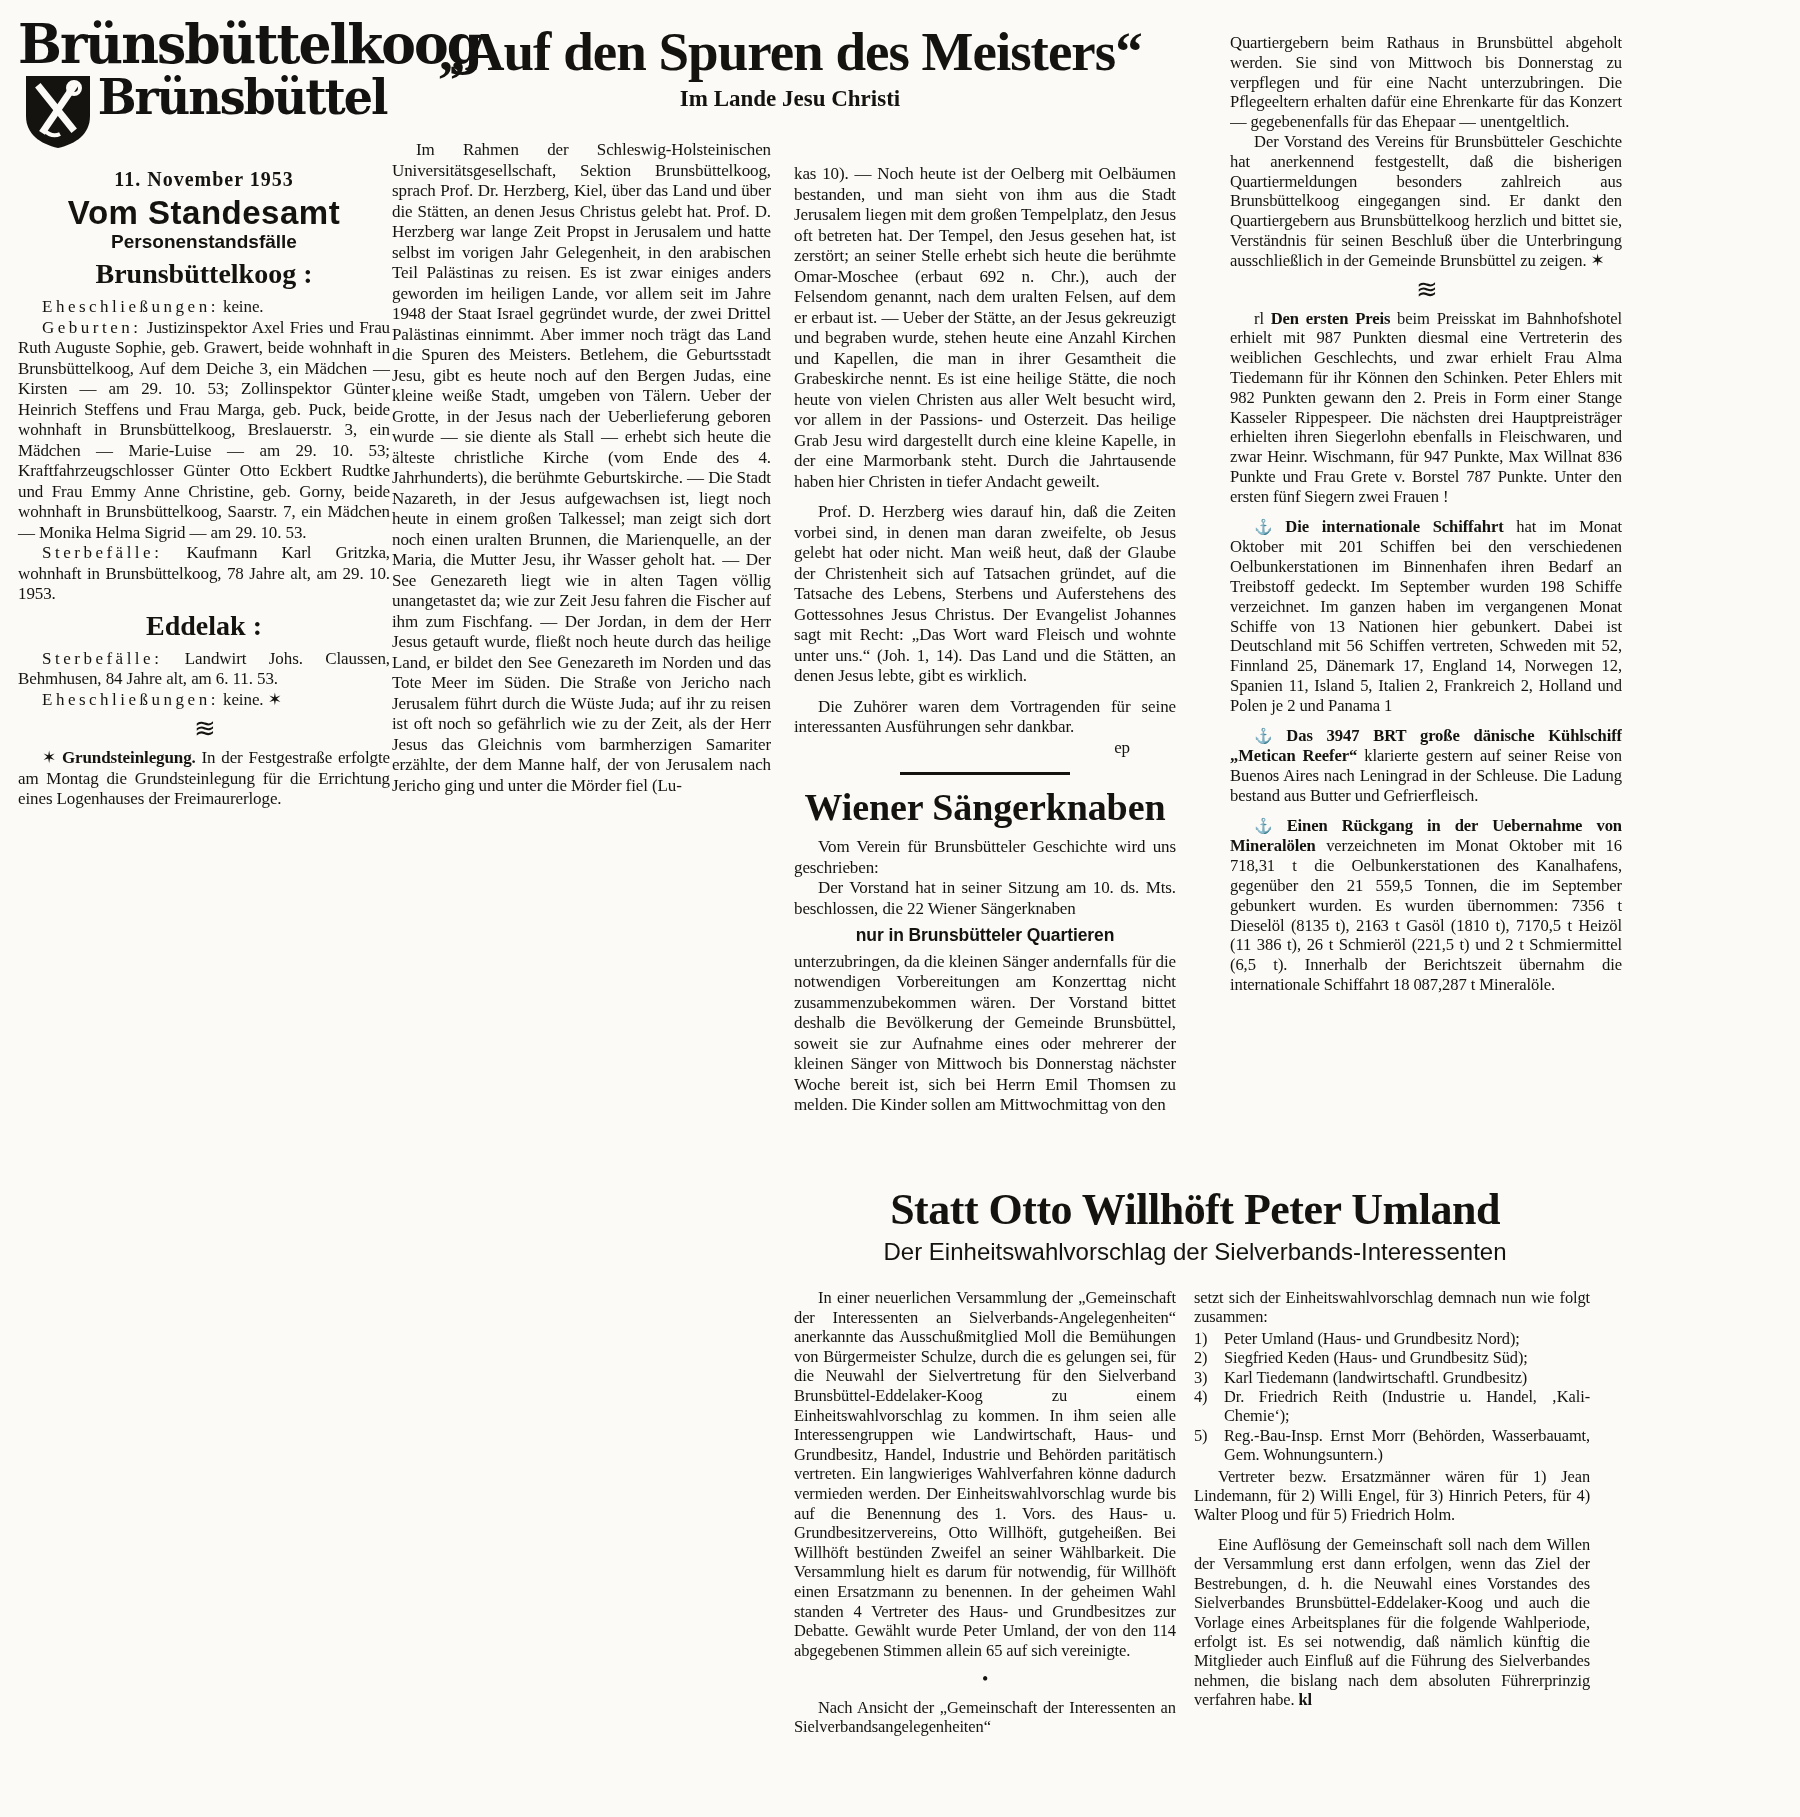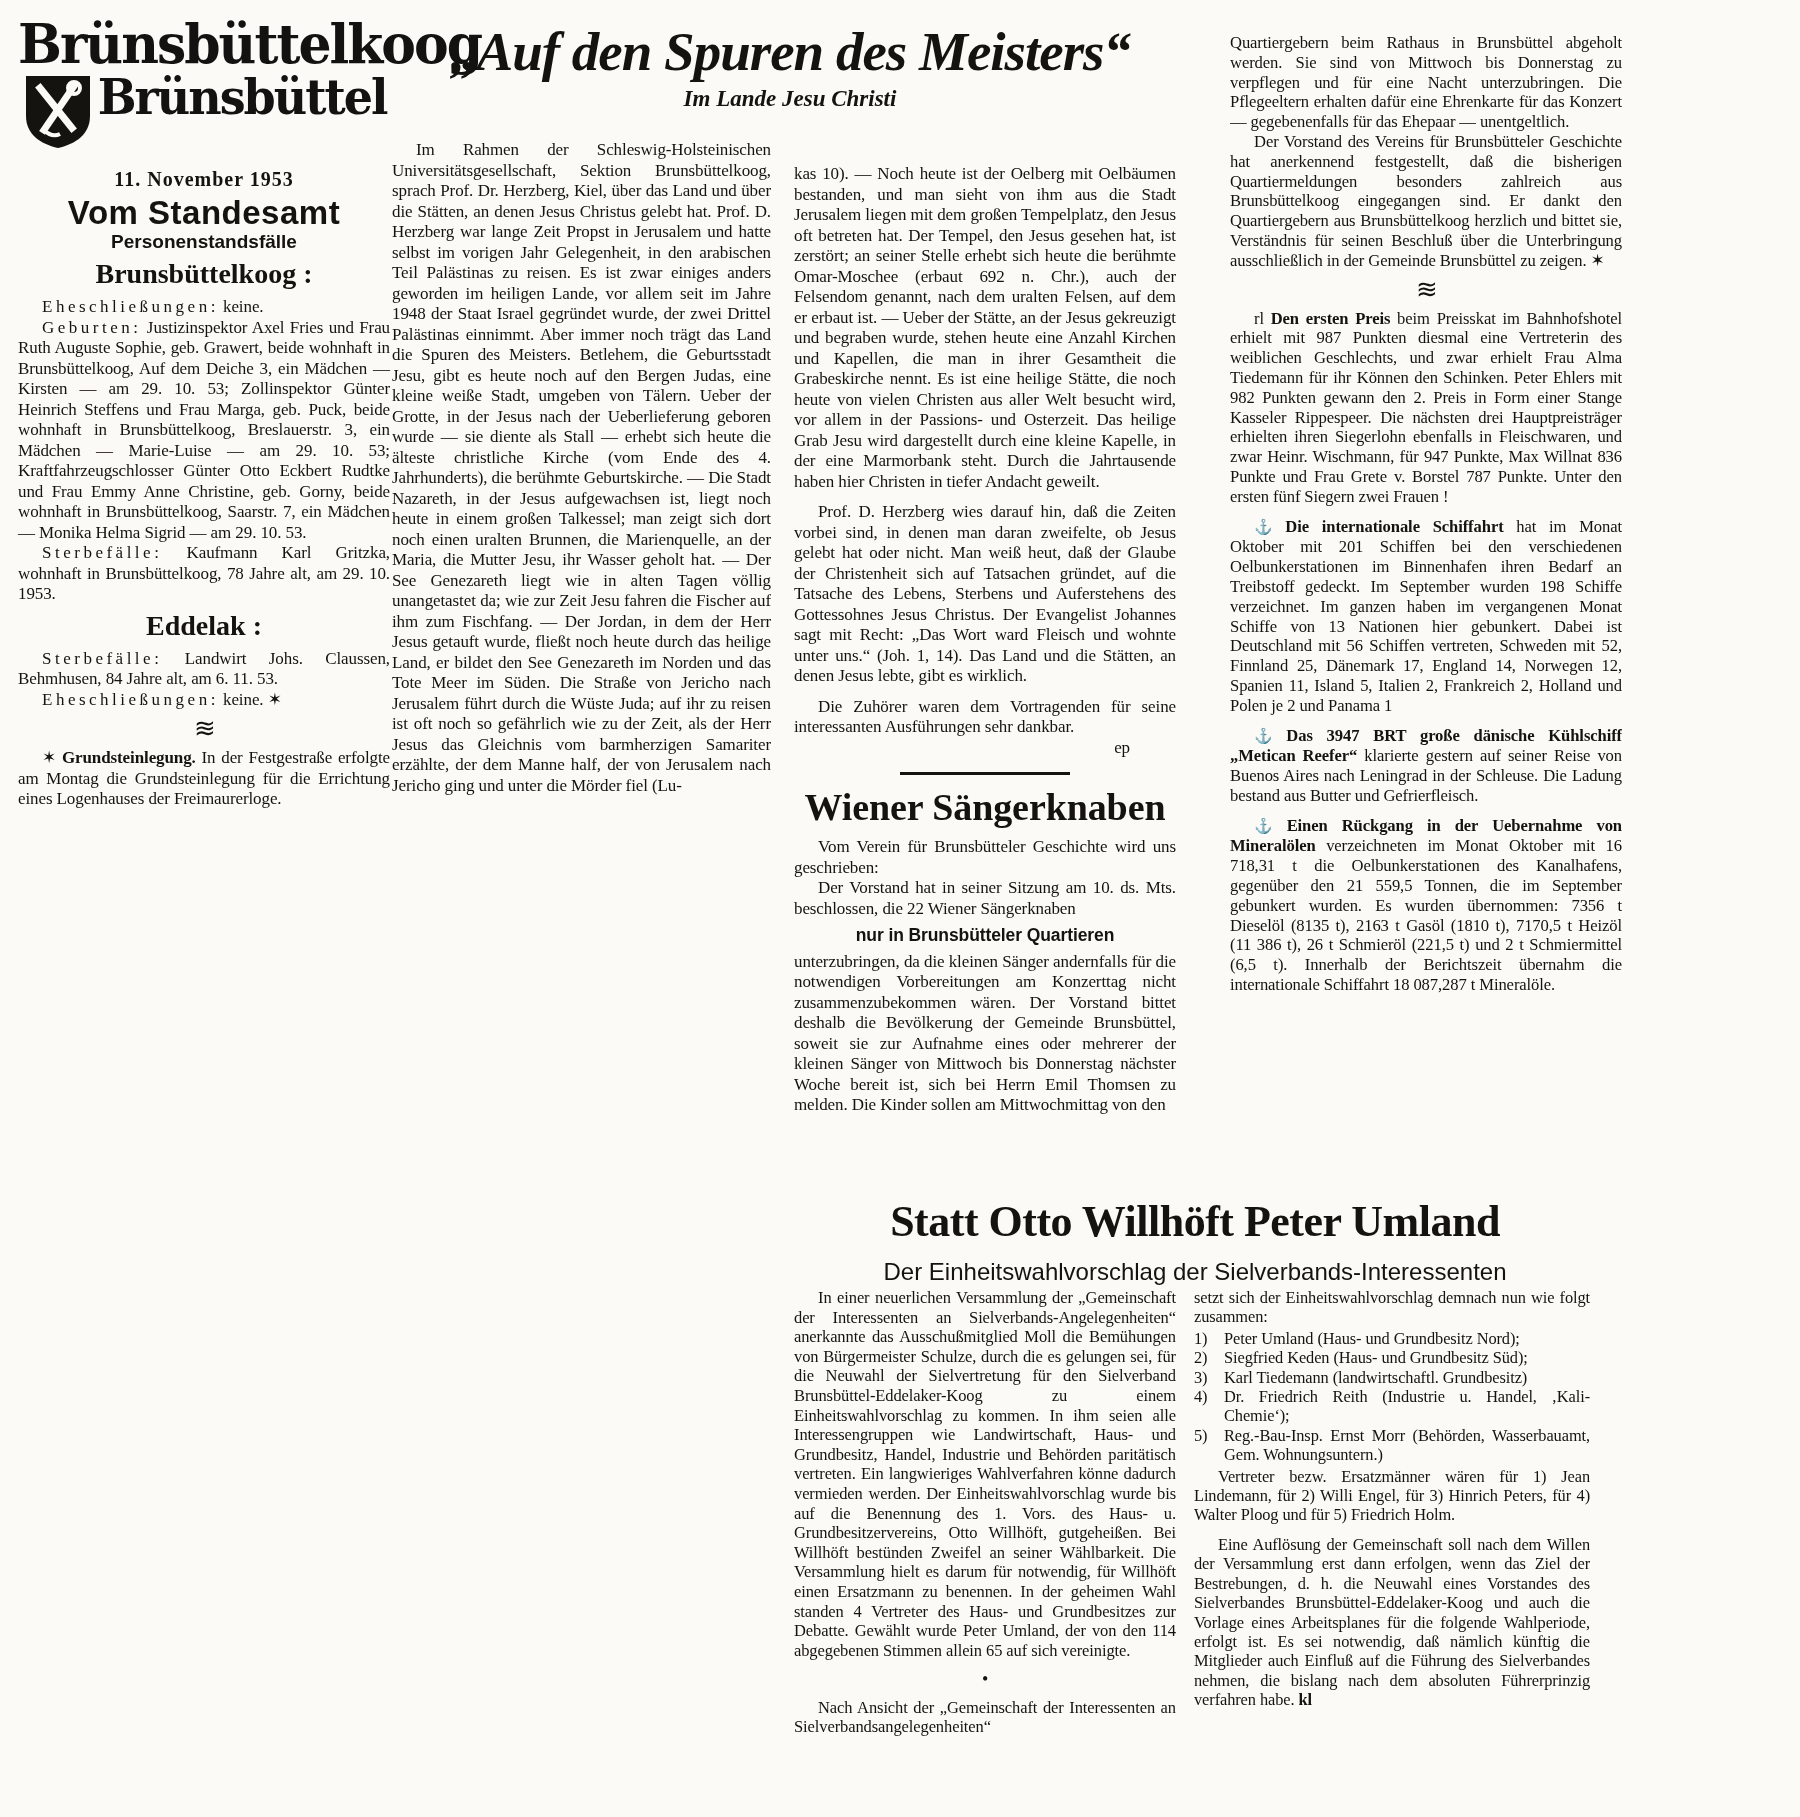--- a/index.html
+++ b/index.html
@@ -28,35 +28,35 @@
           background:repeating-linear-gradient(90deg,#151310 0 5px,transparent 5px 10px);}
   .mast-date{text-align:center;font-weight:bold;font-size:20px;margin-top:14px;letter-spacing:1px;}
   .h-standesamt{font-family:"Liberation Sans", sans-serif;font-weight:bold;
     font-size:33px;line-height:36px;text-align:center;margin-top:4px;letter-spacing:0.5px;}
   .h-personen{font-family:"Liberation Sans", sans-serif;font-weight:bold;
     font-size:19px;line-height:22px;text-align:center;}
   .h-place{font-weight:bold;font-size:28px;line-height:34px;text-align:center;margin:4px 0 6px 0;}
   .waves{text-align:center;font-size:26px;line-height:22px;letter-spacing:-2px;margin:8px 0;}
   .star{font-size:17px;}
   
-  .mainhead{position:absolute;left:398px;top:22px;width:784px;text-align:center;font-style:italic;}
+  .mainhead{position:absolute;left:398px;top:22px;width:784px;text-align:center;}
   .mainhead h1{margin:0;font-weight:bold;font-size:55px;line-height:60px;letter-spacing:-1px;}
   .mainhead h2{margin:4px 0 0 0;font-weight:bold;font-size:23px;line-height:26px;}
   
   .colA{left:392px;top:140px;width:379px;height:800px;}
   .colB{left:794px;top:140px;width:382px;height:1045px;margin-top:24px;}
   .colD{left:1230px;top:33px;width:392px;height:1150px;font-size:16.6px;line-height:19.8px;}
   .rule{width:170px;height:3px;background:#151310;margin:14px auto 10px auto;}
   .h-saenger{font-weight:bold;font-size:38px;line-height:44px;text-align:center;margin:2px 0 8px 0;}
   .midbold{font-family:"Liberation Sans", sans-serif;font-weight:bold;font-size:17.5px;
            text-align:center;margin:6px 0;}
   .anchor{font-size:15px;padding-right:4px;}
   
   .umhead{position:absolute;left:790px;top:1186px;width:810px;text-align:center;}
-  .umhead h1{margin:12px;font-weight:bold;font-size:44px;line-height:48px;letter-spacing:-0.5px;}
+  .umhead h1{margin:0;font-weight:bold;font-size:44px;line-height:48px;letter-spacing:-0.5px;}
   .umhead h2{margin:4px 0 0 0;font-weight:normal;font-size:24px;line-height:28px;
              font-family:"Liberation Sans", sans-serif;}
   .umL{left:794px;top:1288px;width:382px;height:528px;font-size:16.5px;line-height:19.6px;}
   .umR{left:1194px;top:1288px;width:396px;height:528px;font-size:16.4px;line-height:19.4px;}
   .bullet{text-align:center;font-size:18px;margin:10px 0 8px 0;}
   .numlist{margin:2px 0;}
   .numlist .row{display:flex;}
   .numlist .n{width:30px;flex:0 0 30px;}
   .numlist .t{flex:1;text-align:justify;}
   

